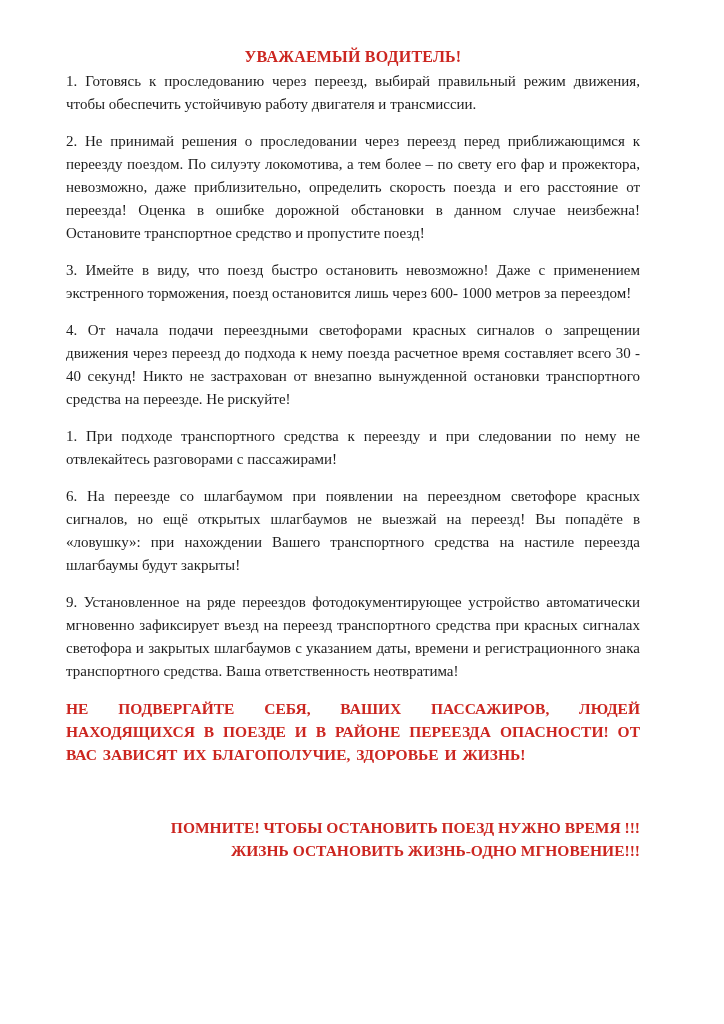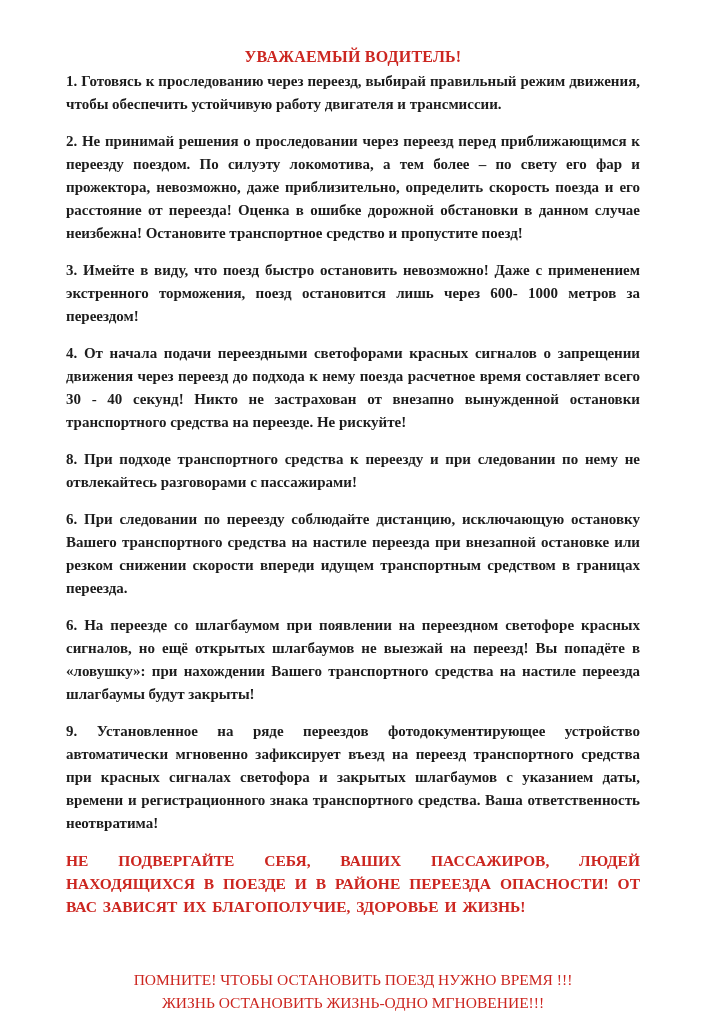--- a/index.html
+++ b/index.html
@@ -28,56 +28,54 @@
     font-weight: bold;
     color: #cc2620;
     letter-spacing: 0.2px;
   }
   .body-para {
     margin: 0 0 14px 0;
     font-size: 15px;
     line-height: 23px;
     text-align: justify;
     color: #1d1d1d;
-    font-weight: bold;
   }
   .warning-danger {
     margin: 6px 0 16px 0;
     font-size: 15.5px;
     line-height: 23px;
     font-weight: bold;
     color: #cc2620;
     text-align: justify;
     word-spacing: 2px;
   }
   .warning-remember {
     margin: 50px 0 0 0;
   }
   .warning-remember p {
     margin: 0;
     font-size: 15.5px;
     line-height: 23px;
-    font-weight: normal;
+    font-weight: bold;
     color: #cc2620;
-    text-align: center;
+    text-align: right;
   }
 </style>
 </head>
 <body>
 
 <div class="page">
 
   <h1 class="title">УВАЖАЕМЫЙ ВОДИТЕЛЬ!</h1>
 
   <p class="body-para">1. Готовясь к проследованию через переезд, выбирай правильный режим движения, чтобы обеспечить устойчивую работу двигателя и трансмиссии.</p>
   <p class="body-para">2. Не принимай решения о проследовании через переезд перед приближающимся к переезду поездом. По силуэту локомотива, а тем более – по свету его фар и прожектора, невозможно, даже приблизительно, определить скорость поезда и его расстояние от переезда! Оценка в ошибке дорожной обстановки в данном случае неизбежна! Остановите транспортное средство и пропустите поезд!</p>
   <p class="body-para">3. Имейте в виду, что поезд быстро остановить невозможно! Даже с применением экстренного торможения, поезд остановится лишь через 600- 1000 метров за переездом!</p>
   <p class="body-para">4. От начала подачи переездными светофорами красных сигналов о запрещении движения через переезд до подхода к нему поезда расчетное время составляет всего 30 - 40 секунд! Никто не застрахован от внезапно вынужденной остановки транспортного средства на переезде. Не рискуйте!</p>
-  <p class="body-para">8. При подходе транспортного средства к переезду и при следовании по нему не отвлекайтесь разговорами с пассажирами!</p>
-  <p class="body-para">6. При следовании по переезду соблюдайте дистанцию, исключающую остановку Вашего транспортного средства на настиле переезда при внезапной остановке или резком снижении скорости впереди идущем транспортным средством в границах переезда.</p>
+  <p class="body-para">1. При подходе транспортного средства к переезду и при следовании по нему не отвлекайтесь разговорами с пассажирами!</p>
   <p class="body-para">6. На переезде со шлагбаумом при появлении на переездном светофоре красных сигналов, но ещё открытых шлагбаумов не выезжай на переезд! Вы попадёте в «ловушку»: при нахождении Вашего транспортного средства на настиле переезда шлагбаумы будут закрыты!</p>
   <p class="body-para">9. Установленное на ряде переездов фотодокументирующее устройство автоматически мгновенно зафиксирует въезд на переезд транспортного средства при красных сигналах светофора и закрытых шлагбаумов с указанием даты, времени и регистрационного знака транспортного средства. Ваша ответственность неотвратима!</p>
 
   <p class="warning-danger">НЕ ПОДВЕРГАЙТЕ СЕБЯ, ВАШИХ ПАССАЖИРОВ, ЛЮДЕЙ НАХОДЯЩИХСЯ В ПОЕЗДЕ И В РАЙОНЕ ПЕРЕЕЗДА ОПАСНОСТИ! ОТ ВАС ЗАВИСЯТ ИХ БЛАГОПОЛУЧИЕ, ЗДОРОВЬЕ И ЖИЗНЬ!</p>
 
   <div class="warning-remember">
     <p>ПОМНИТЕ! ЧТОБЫ ОСТАНОВИТЬ ПОЕЗД НУЖНО ВРЕМЯ !!!</p>
     <p>ЖИЗНЬ ОСТАНОВИТЬ ЖИЗНЬ-ОДНО МГНОВЕНИЕ!!!</p>
   </div>
 

